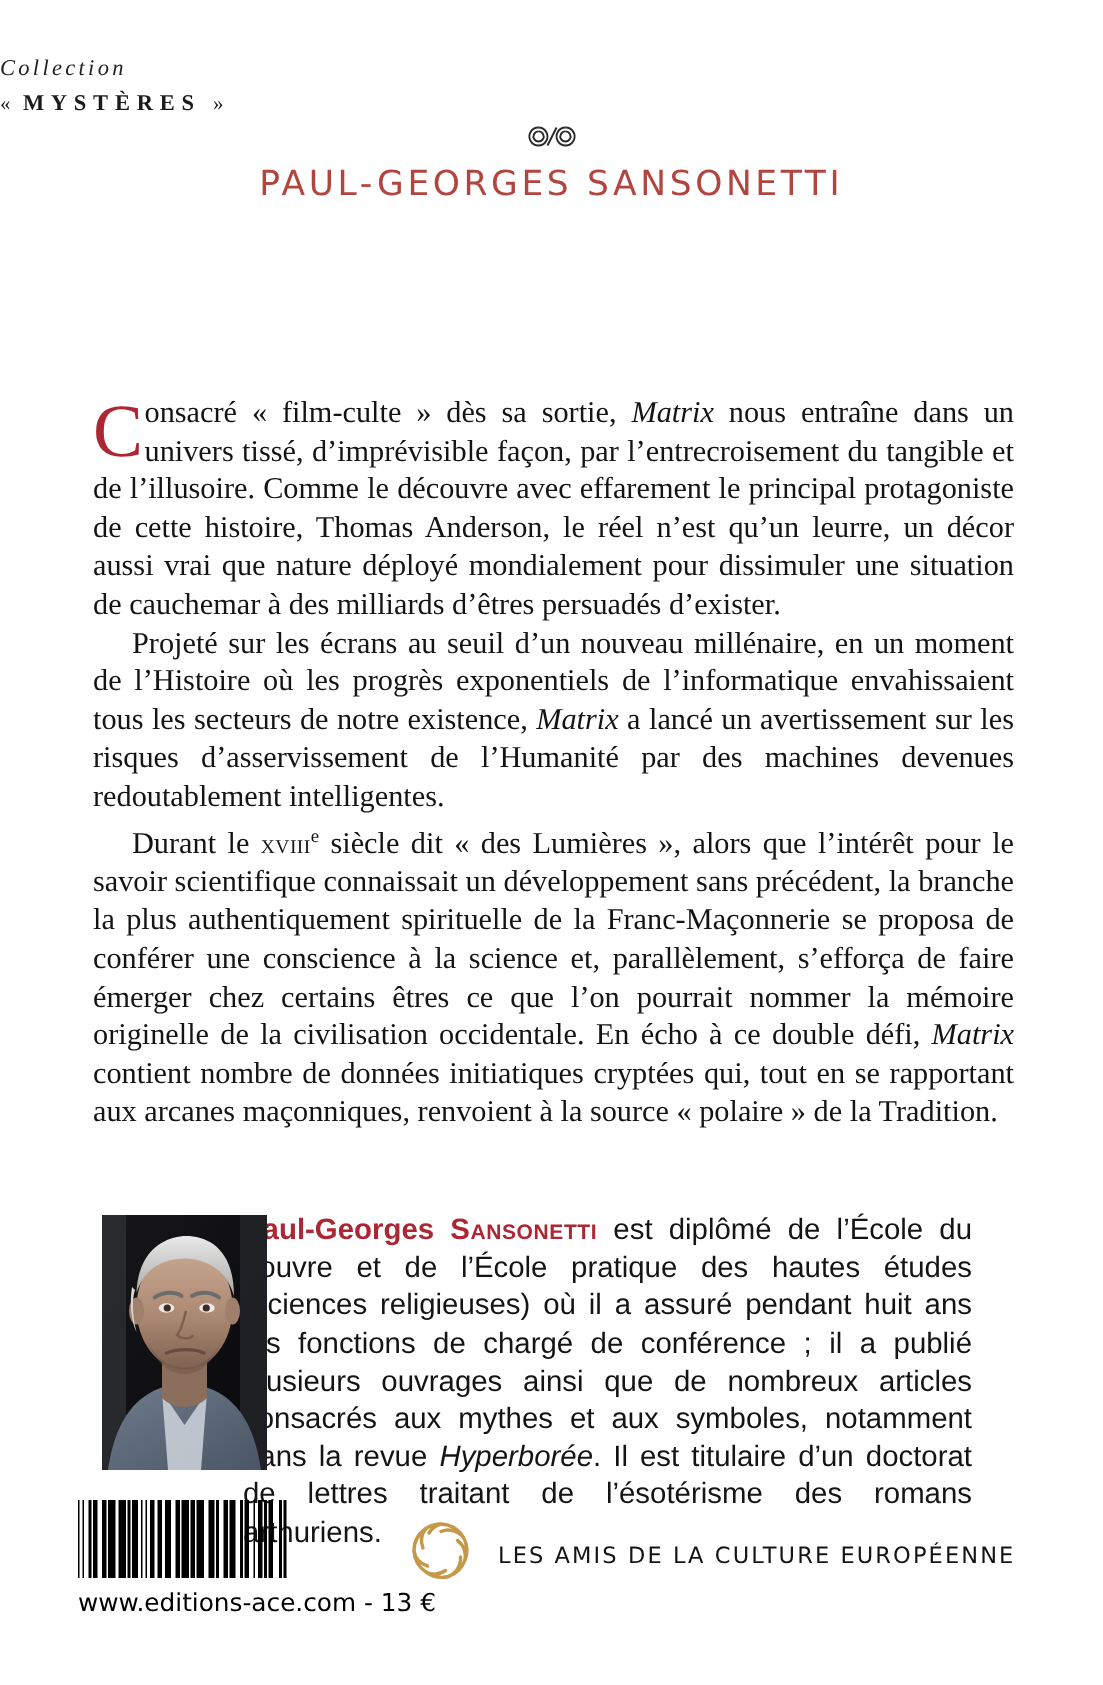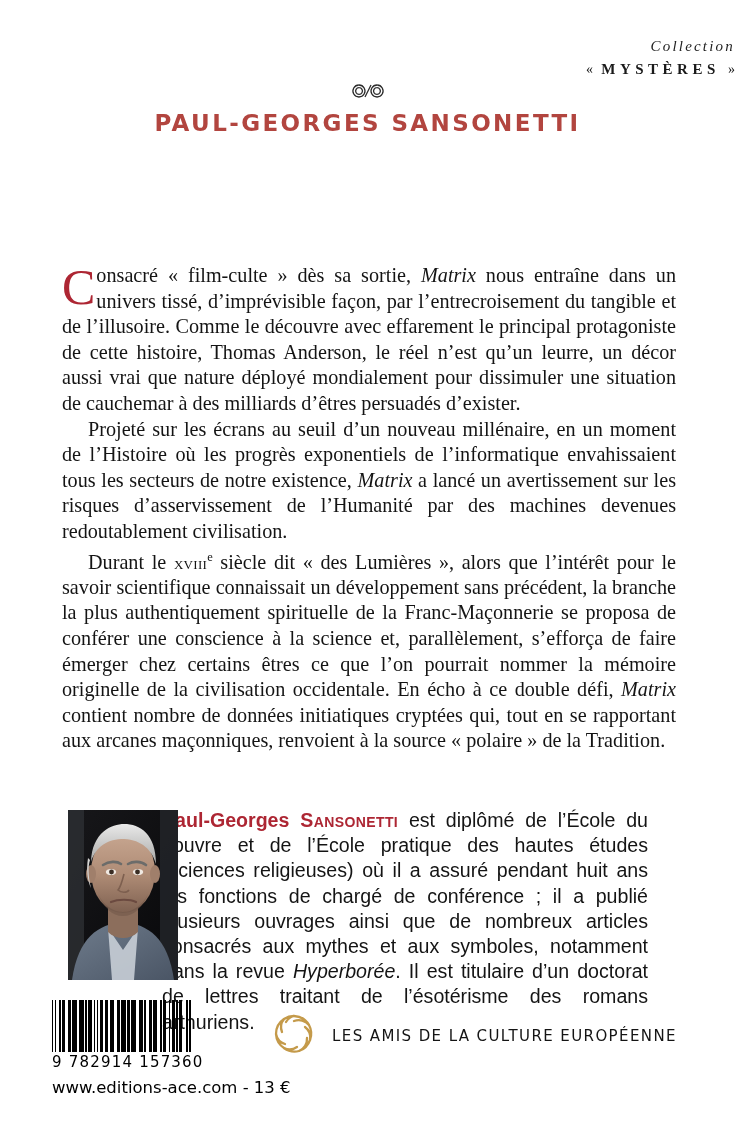--- a/index.html
+++ b/index.html
@@ -21,21 +21,21 @@
     inset: 0;
     background: #ffffff;
   }
 
   
   .collection-block {
     position: absolute;
     top: 38px;
     left: 0;
     right: 0;
-    text-align: right;
+    text-align: left;
   }
   .collection-word {
     font-family: "Liberation Serif", serif;
     font-style: italic;
     font-size: 15px;
     letter-spacing: 2.2px;
     color: #222222;
   }
   .collection-name {
     margin-top: 6px;
@@ -60,21 +60,21 @@
 
   
   .author-line {
     position: absolute;
     top: 110px;
     left: 0;
     right: 0;
     text-align: center;
     font-family: "DejaVu Sans", sans-serif;
     font-size: 23px;
-    font-weight: 700;
+    font-weight: 400;
     letter-spacing: 2.4px;
     color: #b2453f;
   }
 
   
   .title-block {
     position: absolute;
     top: 142px;
     left: 0;
     right: 0;
@@ -268,21 +268,21 @@
   </div>
 
   <div class="author-line">PAUL-GEORGES SANSONETTI</div>
 
 
   <div class="body-copy">
     <p class="first">
       <span class="dropcap">C</span><span>onsacré «&nbsp;film-culte&nbsp;» dès sa sortie, </span><span class="it">Matrix</span><span> nous entraîne dans un univers tissé, d’imprévisible façon, par l’entrecroisement du tangible et de l’illusoire. Comme le découvre avec effarement le principal protagoniste de cette histoire, Thomas Anderson, le réel n’est qu’un leurre, un décor aussi vrai que nature déployé mondialement pour dissimuler une situation de cauchemar à des milliards d’êtres persuadés d’exister.</span>
     </p>
     <p>
-      <span>Projeté sur les écrans au seuil d’un nouveau millénaire, en un moment de l’Histoire où les progrès exponentiels de l’informatique envahissaient tous les secteurs de notre existence, </span><span class="it">Matrix</span><span> a lancé un avertissement sur les risques d’asservissement de l’Humanité par des machines devenues redoutablement civilisation.</span>
+      <span>Projeté sur les écrans au seuil d’un nouveau millénaire, en un moment de l’Histoire où les progrès exponentiels de l’informatique envahissaient tous les secteurs de notre existence, </span><span class="it">Matrix</span><span> a lancé un avertissement sur les risques d’asservissement de l’Humanité par des machines devenues redoutablement intelligentes.</span>
     </p>
     <p>
       <span>Durant le </span><span class="smallcaps">xviii</span><span class="sup">e</span><span> siècle dit «&nbsp;des Lumières&nbsp;», alors que l’intérêt pour le savoir scientifique connaissait un développement sans précédent, la branche la plus authentiquement spirituelle de la Franc-Maçonnerie se proposa de conférer une conscience à la science et, parallèlement, s’efforça de faire émerger chez certains êtres ce que l’on pourrait nommer la mémoire originelle de la civilisation occidentale. En écho à ce double défi, </span><span class="it">Matrix</span><span> contient nombre de données initiatiques cryptées qui, tout en se rapportant aux arcanes maçonniques, renvoient à la source «&nbsp;polaire&nbsp;» de la Tradition.</span>
     </p>
   </div>
 
   <div class="bio-section">
     <div class="bio-photo">
       <svg width="110" height="170" viewBox="0 0 110 170" aria-hidden="true">
         <defs>
@@ -400,21 +400,20 @@
           <i style="width: 1.45px; background: transparent;"></i>
           <i style="width: 1.45px; background: rgb(0, 0, 0);"></i>
           <i style="width: 1.45px; background: transparent;"></i>
           <i style="width: 2.9px; background: rgb(0, 0, 0);"></i>
           <i style="width: 1.45px; background: transparent;"></i>
           <i style="width: 2.9px; background: transparent;"></i>
           <i style="width: 1.45px; background: rgb(0, 0, 0);"></i>
           <i style="width: 1.45px; background: transparent;"></i>
           <i style="width: 1.45px; background: rgb(0, 0, 0);"></i>
         </div>
-      <div class="barcode-digits">9 782914 157360</div>
       <div class="shop-url">www.editions-ace.com - 13 €</div>
     </div>
 
     <div class="publisher">
       <span>
         <svg width="44" height="44" viewBox="0 0 44 44" aria-hidden="true">
           <g fill="none" stroke="#c49a4a" stroke-width="2.3" stroke-linecap="round">
             <path d="M22,4 A18,18 0 0,1 37,13 A13,13 0 0,0 22,9"></path>
             <path d="M37,13 A18,18 0 0,1 38,28 A13,13 0 0,0 33,15"></path>
             <path d="M38,28 A18,18 0 0,1 27,39 A13,13 0 0,0 35,26"></path>

